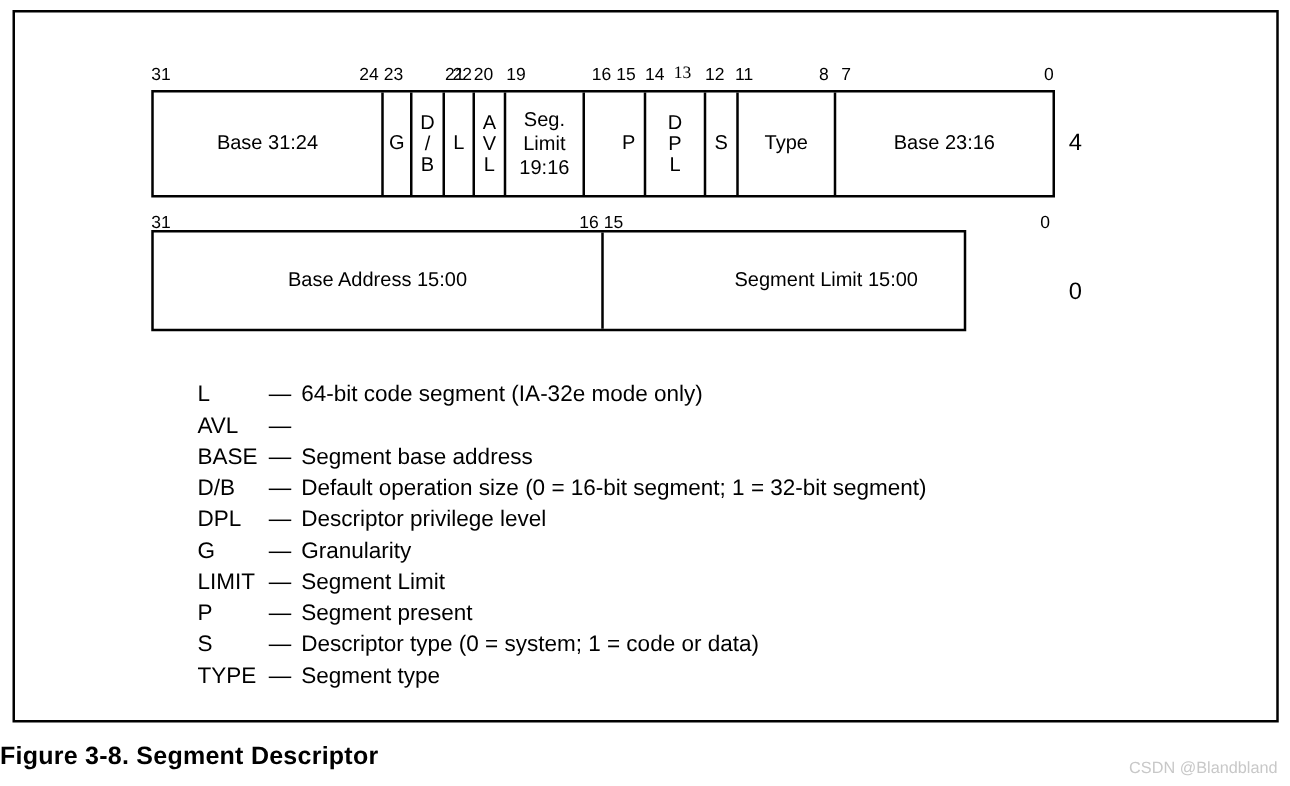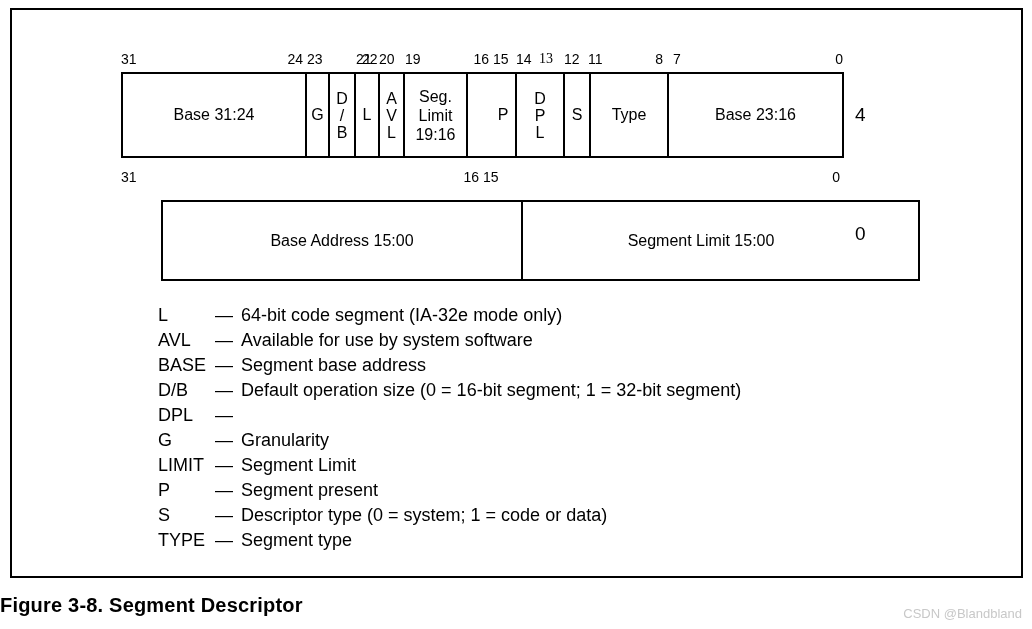--- a/index.html
+++ b/index.html
@@ -39,21 +39,21 @@
   .bitnum.r { transform: translateX(-100%); }
 
   
   .regbox {
     position: absolute;
     border: 2px solid #000000;
     box-sizing: border-box;
     background: #ffffff;
   }
   #row-high { left: 121px; top: 72px; width: 723px; height: 86px; }
-  #row-low  { left: 121px; top: 200px; width: 759px; height: 81px; margin-left: 40px; }
+  #row-low  { left: 121px; top: 184px; width: 652px; height: 81px; }
 
   
   .field {
     position: absolute;
     top: 0;
     bottom: 0;
     display: flex;
     align-items: center;
     justify-content: center;
     box-sizing: border-box;
@@ -225,35 +225,35 @@
 
 <div id="legend">
   <div class="legend-row">
     <span class="legend-term">L</span>
     <span class="legend-dash">—</span>
     <span class="legend-desc">64-bit code segment (IA-32e mode only)</span>
   </div>
   <div class="legend-row">
     <span class="legend-term">AVL</span>
     <span class="legend-dash">—</span>
-    <span class="legend-desc">Available for use by system software</span>
   </div>
   <div class="legend-row">
     <span class="legend-term">BASE</span>
     <span class="legend-dash">—</span>
     <span class="legend-desc">Segment base address</span>
   </div>
   <div class="legend-row">
     <span class="legend-term">D/B</span>
     <span class="legend-dash">—</span>
     <span class="legend-desc">Default operation size (0 = 16-bit segment; 1 = 32-bit segment)</span>
   </div>
   <div class="legend-row">
     <span class="legend-term">DPL</span>
     <span class="legend-dash">—</span>
+    <span class="legend-desc">Descriptor privilege level</span>
   </div>
   <div class="legend-row">
     <span class="legend-term">G</span>
     <span class="legend-dash">—</span>
     <span class="legend-desc">Granularity</span>
   </div>
   <div class="legend-row">
     <span class="legend-term">LIMIT</span>
     <span class="legend-dash">—</span>
     <span class="legend-desc">Segment Limit</span>

